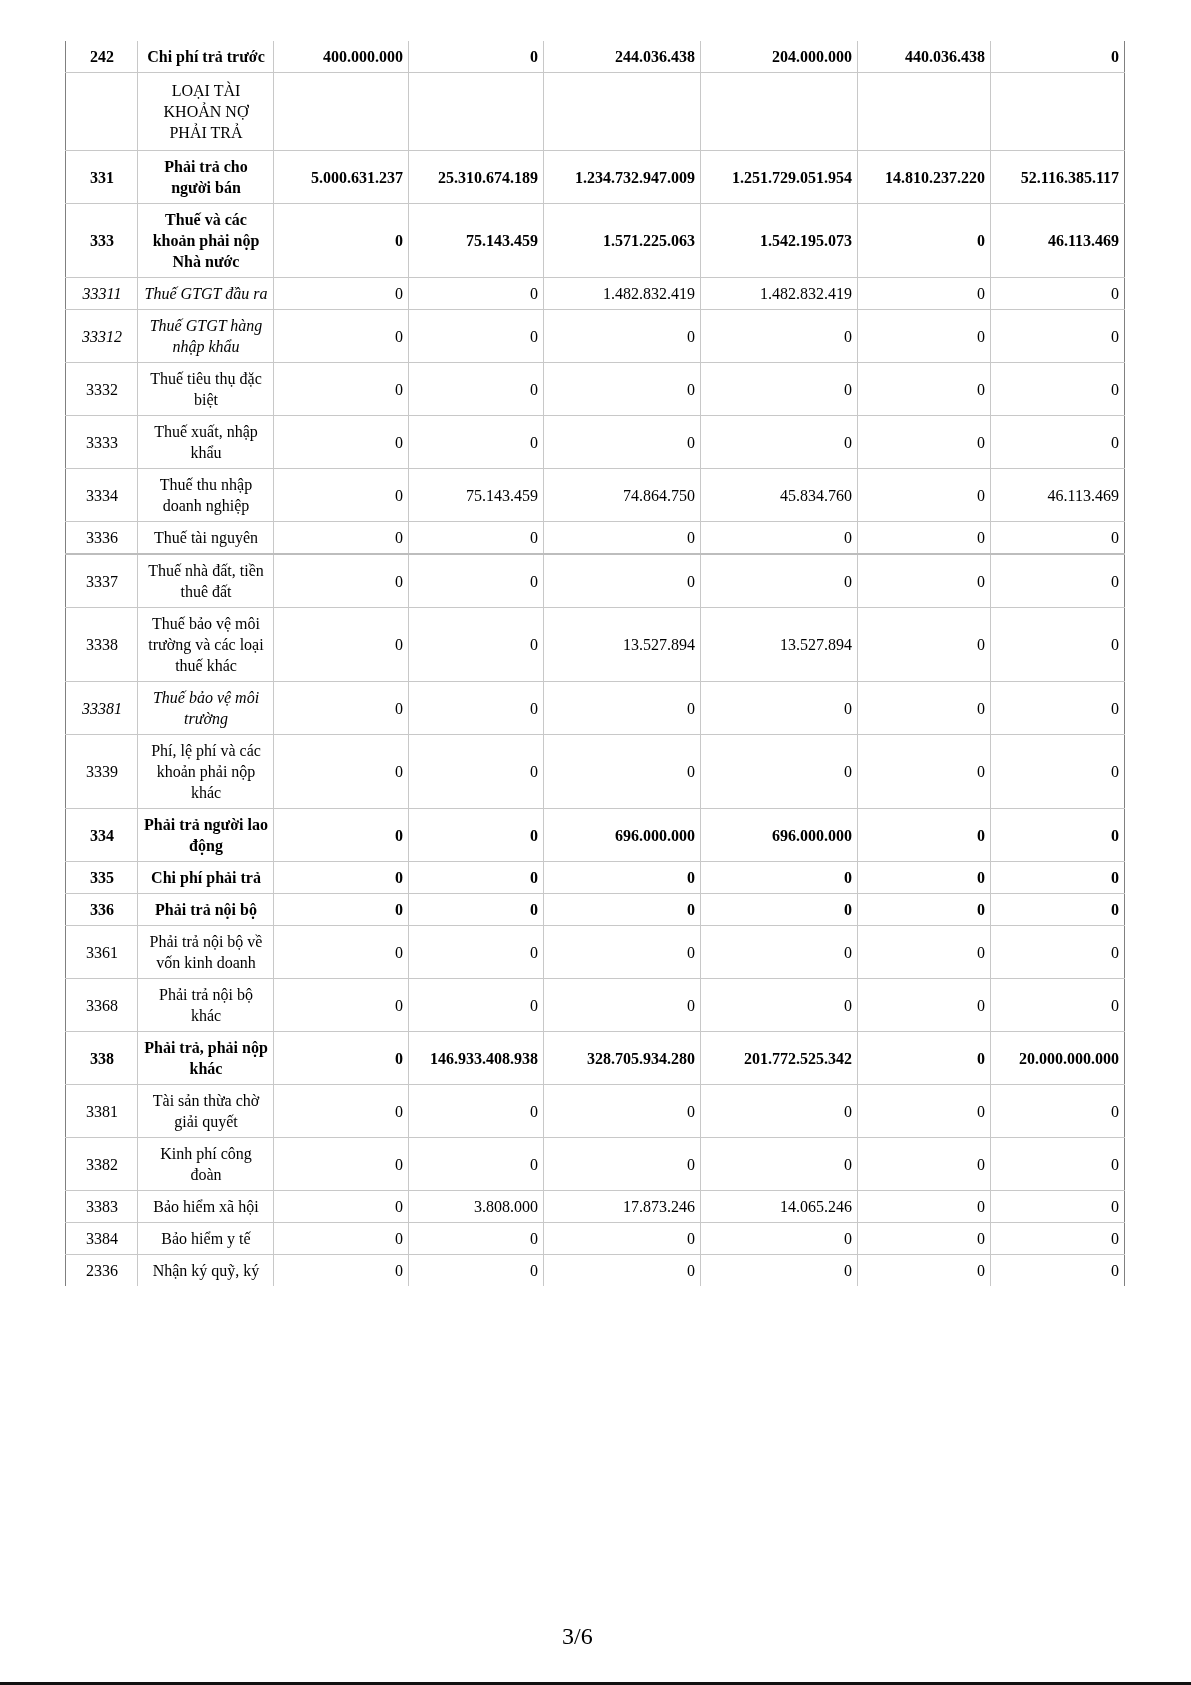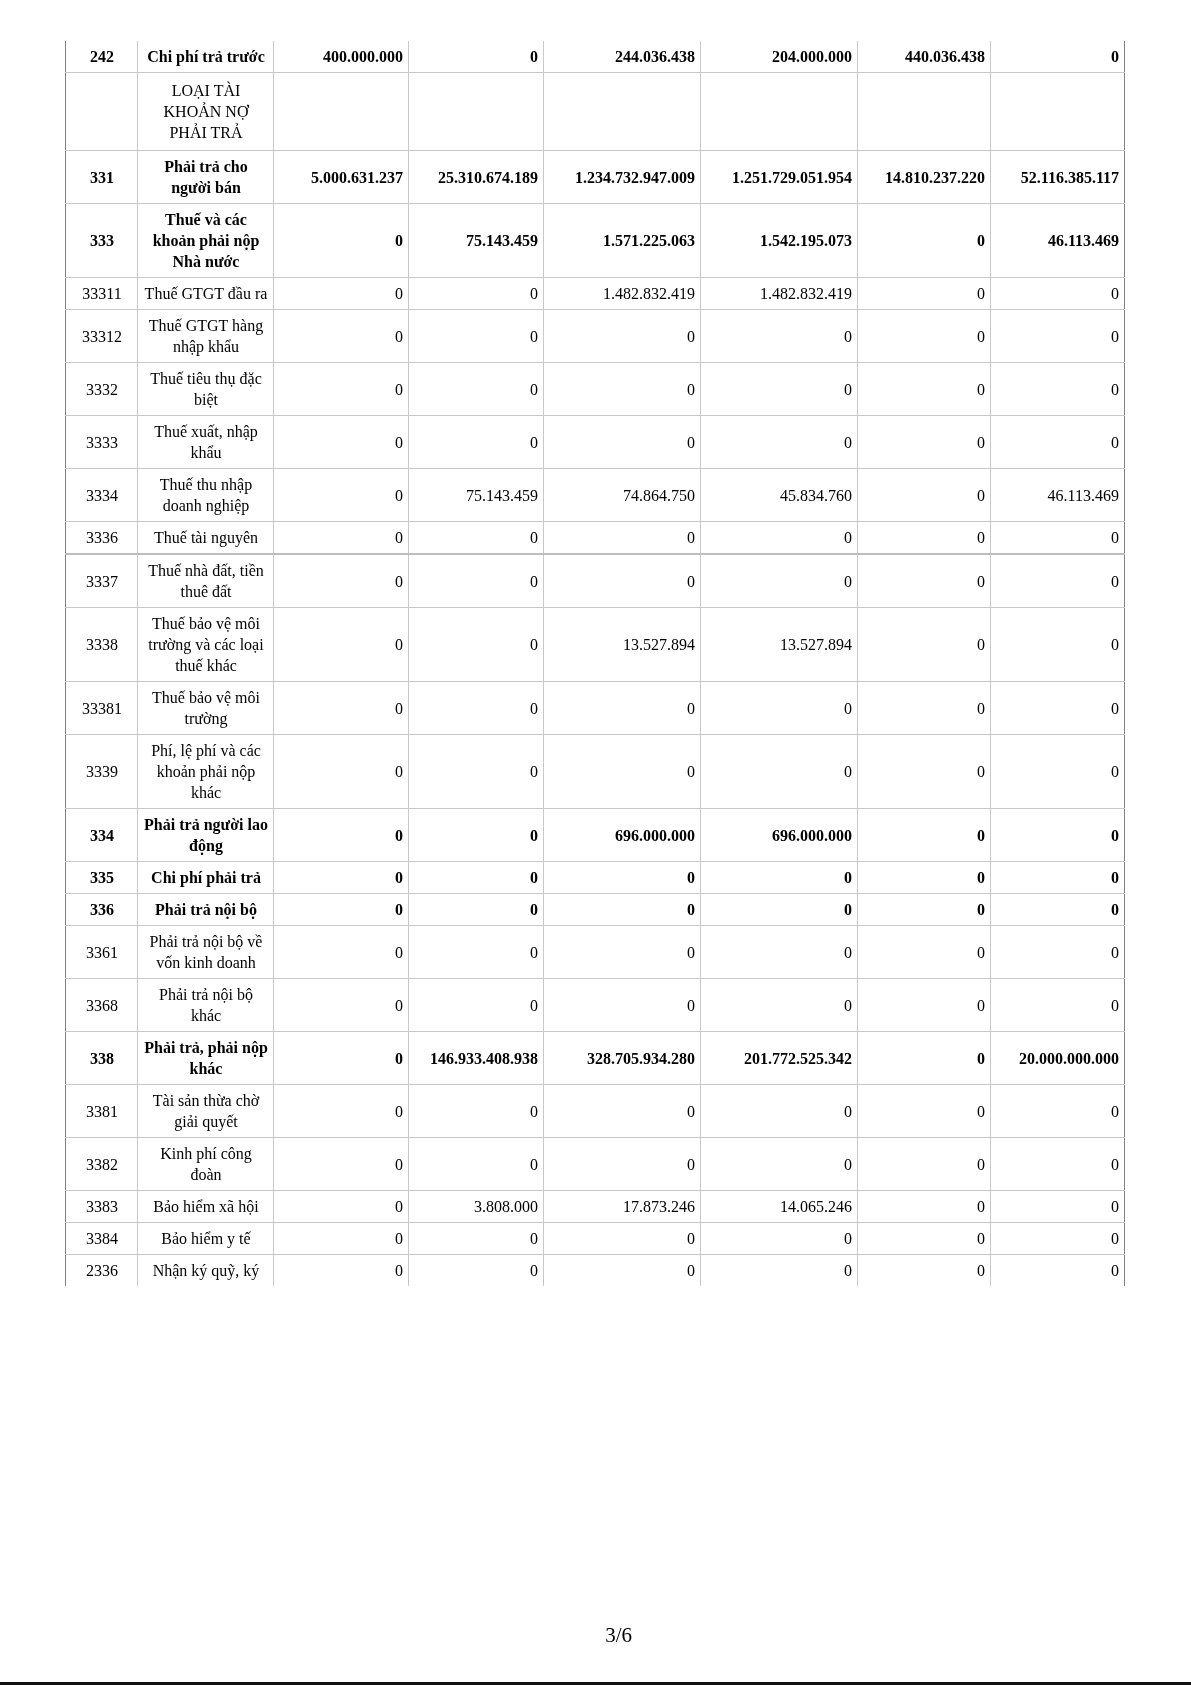--- a/index.html
+++ b/index.html
@@ -29,26 +29,26 @@
       vertical-align: middle;
       overflow: hidden;
     }
     table.ledger tr:first-child td { border-top: none; font-family: Liberation Serif, serif; }
     table.ledger tr:last-child td { border-bottom: none; }
     table.ledger td:first-child { border-left: 1.5px solid #808080; text-align: center; }
     table.ledger td:last-child { border-right: 1.5px solid #808080; }
     table.ledger td.num { text-align: right; white-space: nowrap; }
     table.ledger td.name { text-align: center; padding-top: 5px; padding-bottom: 5px; }
     tr.bold td { font-weight: bold; }
-    tr.ital td.code, tr.ital td.name { }
+    tr.ital td.code, tr.ital td.name { font-style: italic; }
     tr.section td.name { text-align: center; font-weight: normal; padding-top: 7px; padding-bottom: 7px; }
     tr.thick-top td { border-top: 2px solid #bdbdbd; }
     .page-number {
-      position: absolute; top: 1623px; left: 582px; width: 50px; text-align: right;
-      font-size: 21px;
+      position: absolute; top: 1623px; left: 562px; width: 50px; text-align: left;
+      font-size: 24px;
     }
   </style>
 </head>
 <body>
 
 <table class="ledger">
   <colgroup>
     <col class="c-code">
       <col class="c-name">
       <col class="c-v1">

